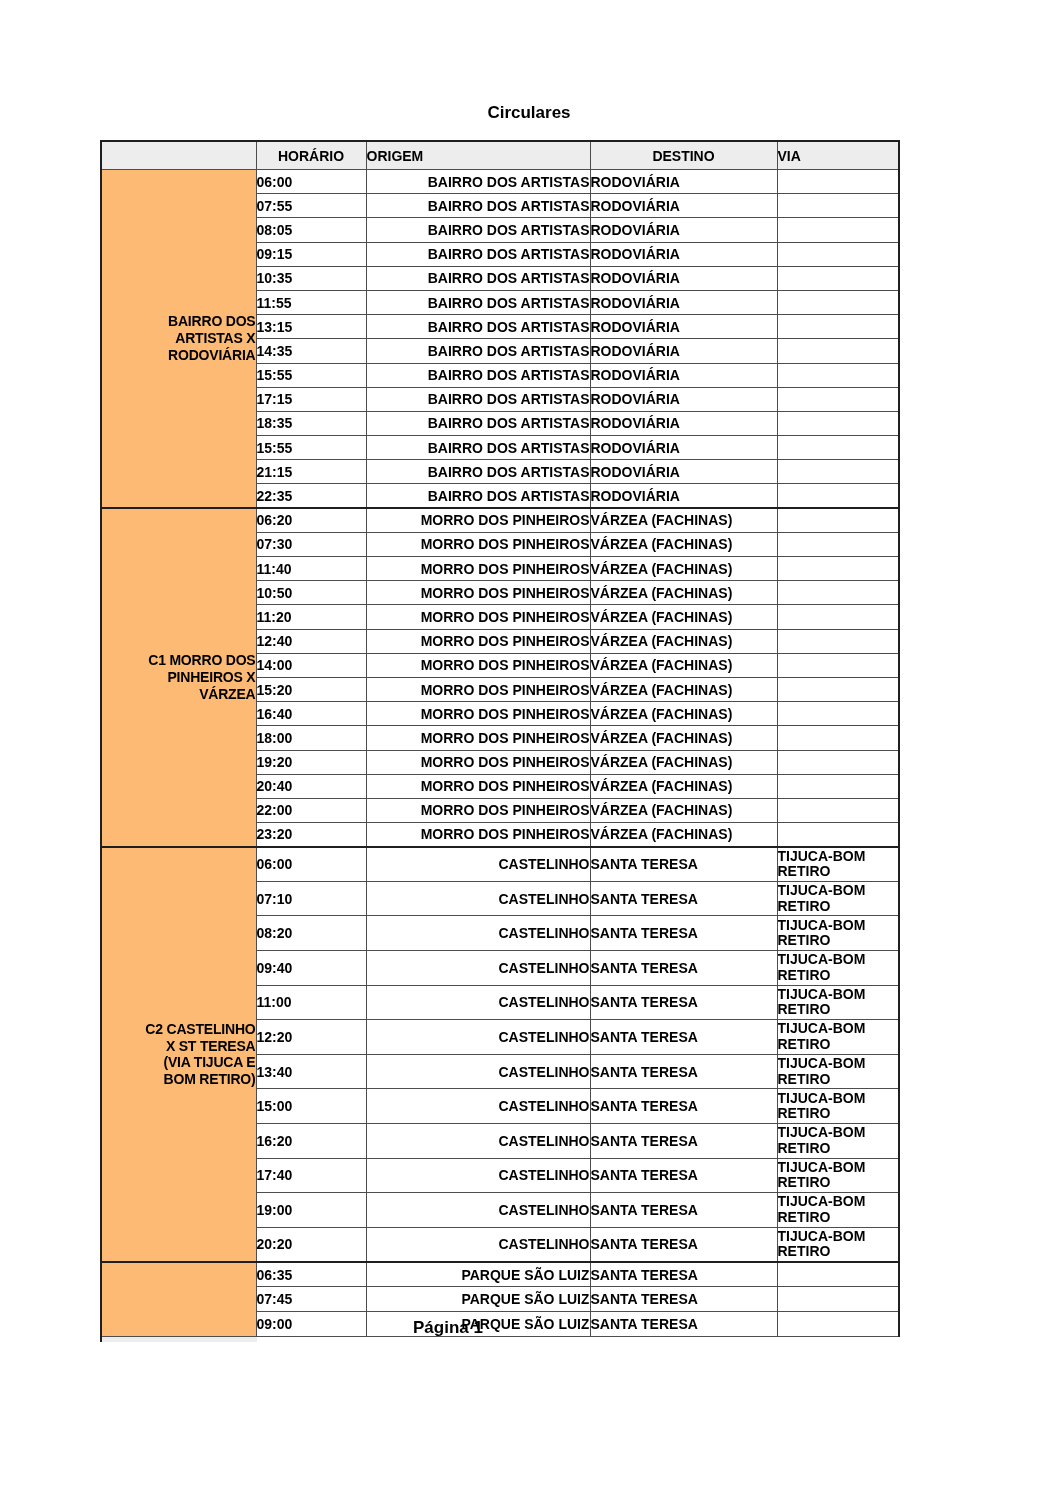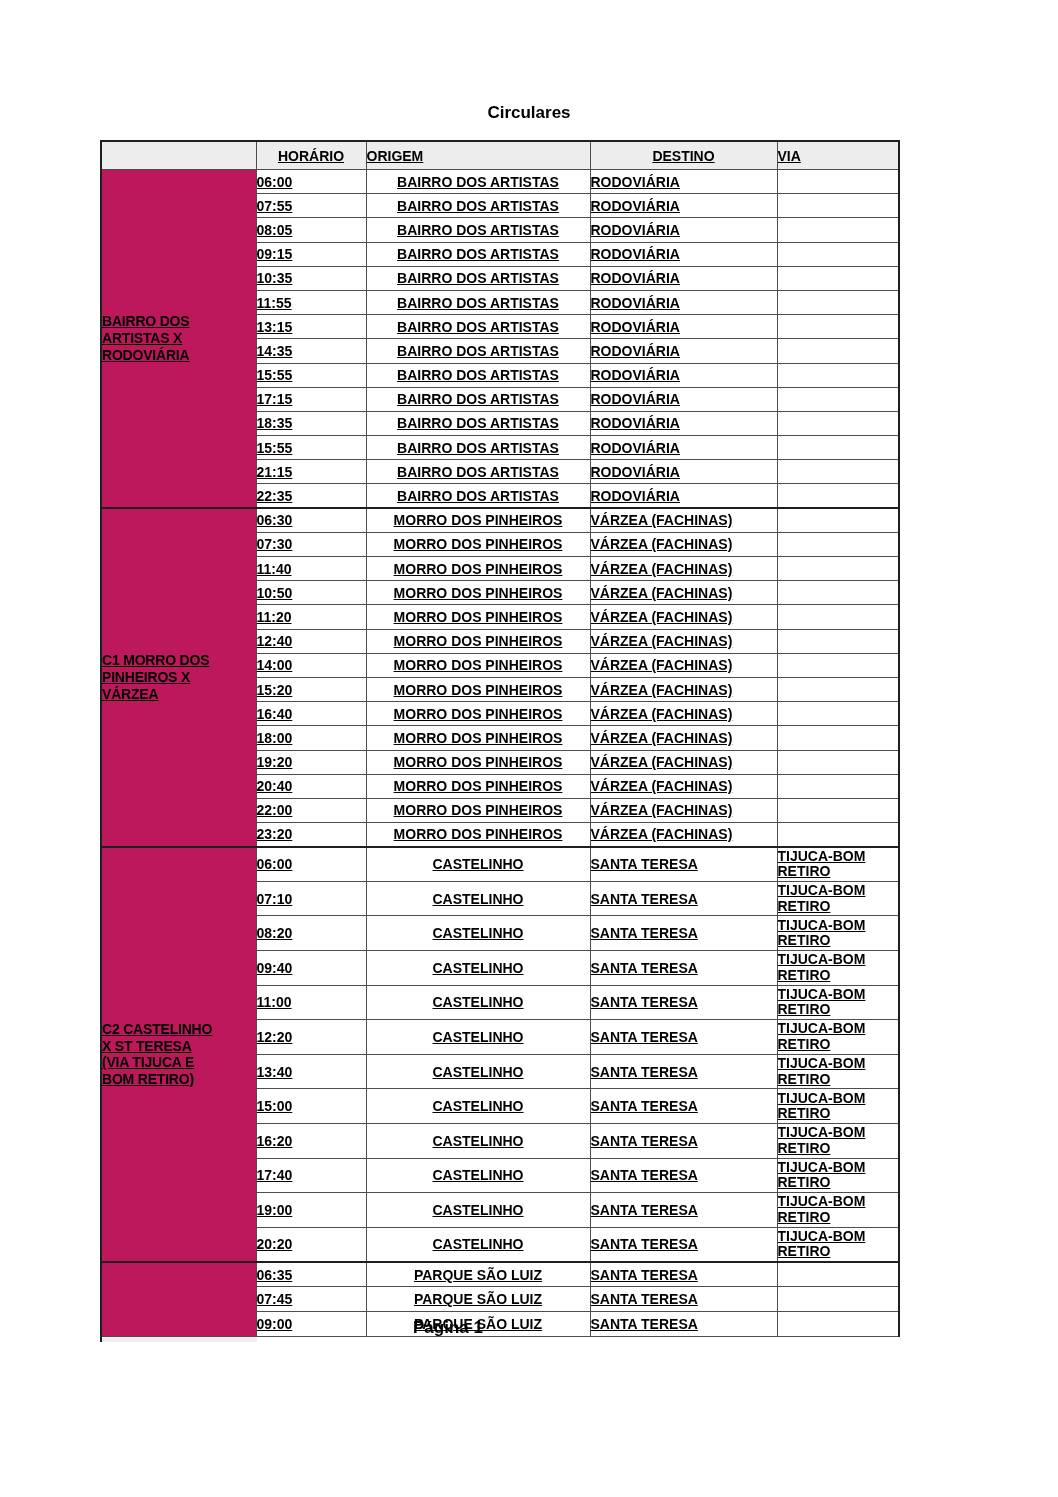--- a/index.html
+++ b/index.html
@@ -26,21 +26,20 @@
   }
   table.schedule {
     position: absolute;
     top: 140px;
     left: 100px;
     width: 798px;
     border-collapse: collapse;
     table-layout: fixed;
     border: 2px solid #1f1f1f;
     border-bottom: 1px solid #4d4d4d;
-    text-decoration: underline;
   }
   table.schedule th,
   table.schedule td {
     border: 1px solid #4d4d4d;
     font-weight: bold;
     font-size: 14px;
     overflow: hidden;
     vertical-align: middle;
     padding: 0;
   }
@@ -54,30 +53,30 @@
   th.h-origem  { text-align: left; padding-left: 4px; }
   th.h-destino { text-align: center; }
   th.h-via     { text-align: left; padding-left: 3px; }
 
   tr.rh-a { height: 24.2px; }
   tr.rh-b { height: 34.6px; }
   tr.rh-c { height: 25px; }
   tr.section-start > td { border-top: 2px solid #1f1f1f; }
 
   td.section-label {
-    background: #be185d;
-    text-align: left;
+    background: #fdba74;
+    text-align: right;
     font-size: 18px;
     line-height: 1.2;
     white-space: pre-line;
     border-right: 2px solid #1f1f1f;
     letter-spacing: -0.2px;
   }
   td.cell-time   { }
-  td.cell-origin { text-align: center; padding-left: 4px; }
+  td.cell-origin { text-align: right; padding-left: 4px; border-radius: 10px; }
   td.cell-dest   { text-align: left; padding-left: 4px; }
   td.cell-via    { text-align: left; padding: 1px 2px 1px 3px; line-height: 1.12; }
 
   .table-cut-strip {
     position: absolute;
     left: 100px;
     top: 1337px;
     width: 157px;
     height: 5px;
     background: #ededed;
@@ -202,21 +201,21 @@
       <tr class="rh-a">
         <td class="cell-time">22:35</td>
         <td class="cell-origin">BAIRRO DOS ARTISTAS</td>
         <td class="cell-dest">RODOVIÁRIA</td>
         <td class="cell-via"></td>
       </tr>
       <tr class="rh-a section-start">
         <td class="section-label" rowspan="14">C1 MORRO DOS
 PINHEIROS X
 VÁRZEA</td>
-        <td class="cell-time">06:30</td>
+        <td class="cell-time">06:20</td>
         <td class="cell-origin">MORRO DOS PINHEIROS</td>
         <td class="cell-dest">VÁRZEA (FACHINAS)</td>
         <td class="cell-via"></td>
       </tr>
       <tr class="rh-a">
         <td class="cell-time">07:30</td>
         <td class="cell-origin">MORRO DOS PINHEIROS</td>
         <td class="cell-dest">VÁRZEA (FACHINAS)</td>
         <td class="cell-via"></td>
       </tr>

